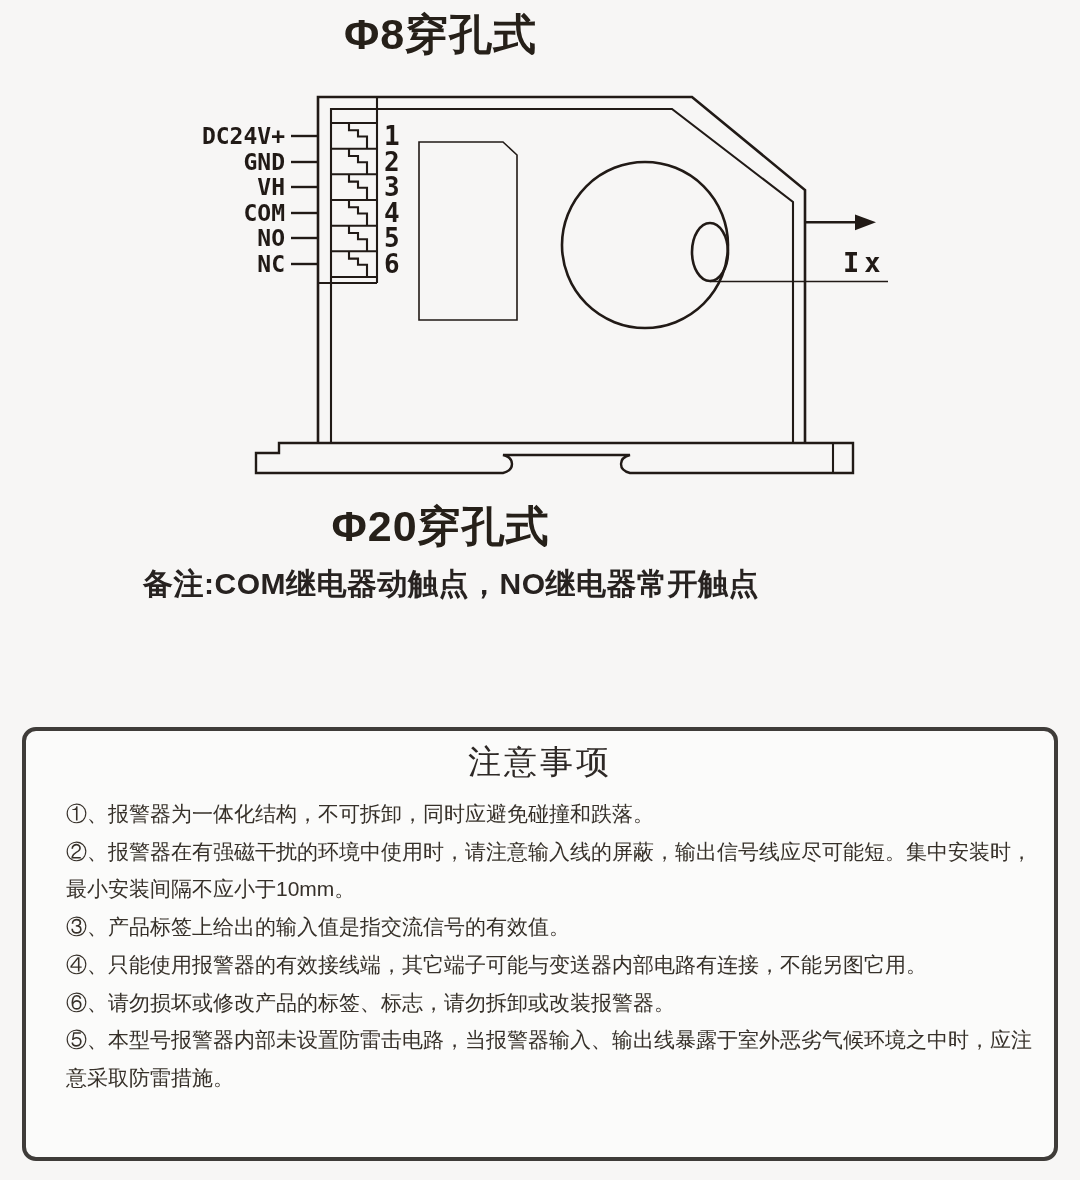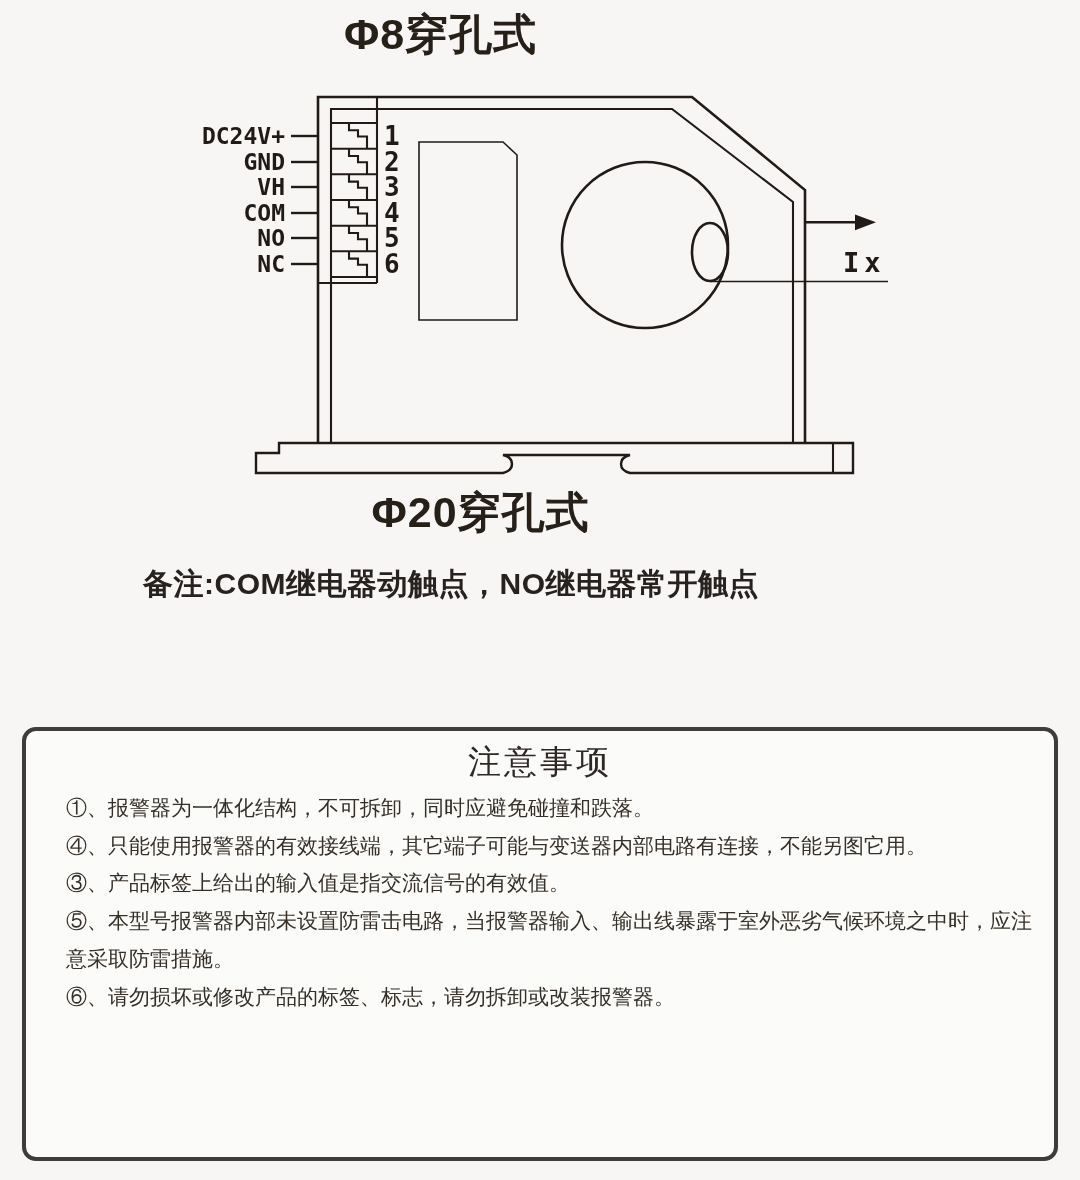--- a/index.html
+++ b/index.html
@@ -12,21 +12,21 @@
     overflow:hidden;
   }
   .page-title{
     position:absolute;left:0;width:881px;
     text-align:center;
     font-size:43px;font-weight:600;
     color:#262019;letter-spacing:1px;
     line-height:52px;
   }
   #title-phi8{top:8px;}
-  #title-phi20{top:486px;padding-left:40px;}
+  #title-phi20{top:500px;}
   #diagram-svg{position:absolute;left:0;top:0;}
   .note-block{
     position:absolute;left:143px;top:564px;
     font-size:30px;font-weight:700;
     color:#272220;line-height:39px;
     letter-spacing:0.5px;
     white-space:nowrap;
   }
   .note-line2{padding-left:76px;}
   .notice-box{
@@ -39,21 +39,21 @@
   }
   .notice-title{
     margin-top:9px;
     text-align:center;
     font-size:33px;font-weight:400;
     letter-spacing:3px;
     color:#2e2926;
     line-height:44px;
   }
   .notice-items{
-    margin:5px 20px 0 40px;
+    margin:11px 20px 0 40px;
     font-size:21px;
     line-height:37.7px;
     color:#363029;
   }
   .notice-items p{margin:0;}
 </style>
 </head>
 <body>
 
 <div class="page-title" id="title-phi8">Φ8穿孔式</div>
@@ -128,18 +128,19 @@
 <div class="page-title" id="title-phi20">Φ20穿孔式</div>
 
 <div class="note-block">
   <div class="note-line1">备注:COM继电器动触点，NO继电器常开触点</div>
 </div>
 
 <div class="notice-box">
   <div class="notice-title">注意事项</div>
   <div class="notice-items">
     <p>①、报警器为一体化结构，不可拆卸，同时应避免碰撞和跌落。</p>
+    <p>②、报警器在有强磁干扰的环境中使用时，请注意输入线的屏蔽，输出信号线应尽可能短。集中安装时，最小安装间隔不应小于10mm。</p>
+    <p>③、产品标签上给出的输入值是指交流信号的有效值。</p>
     <p>④、只能使用报警器的有效接线端，其它端子可能与变送器内部电路有连接，不能另图它用。</p>
-    <p>③、产品标签上给出的输入值是指交流信号的有效值。</p>
+    <p>⑥、请勿损坏或修改产品的标签、标志，请勿拆卸或改装报警器。</p>
     <p>⑤、本型号报警器内部未设置防雷击电路，当报警器输入、输出线暴露于室外恶劣气候环境之中时，应注意采取防雷措施。</p>
-    <p>⑥、请勿损坏或修改产品的标签、标志，请勿拆卸或改装报警器。</p>
   </div>
 </div>
 
 </body></html>

